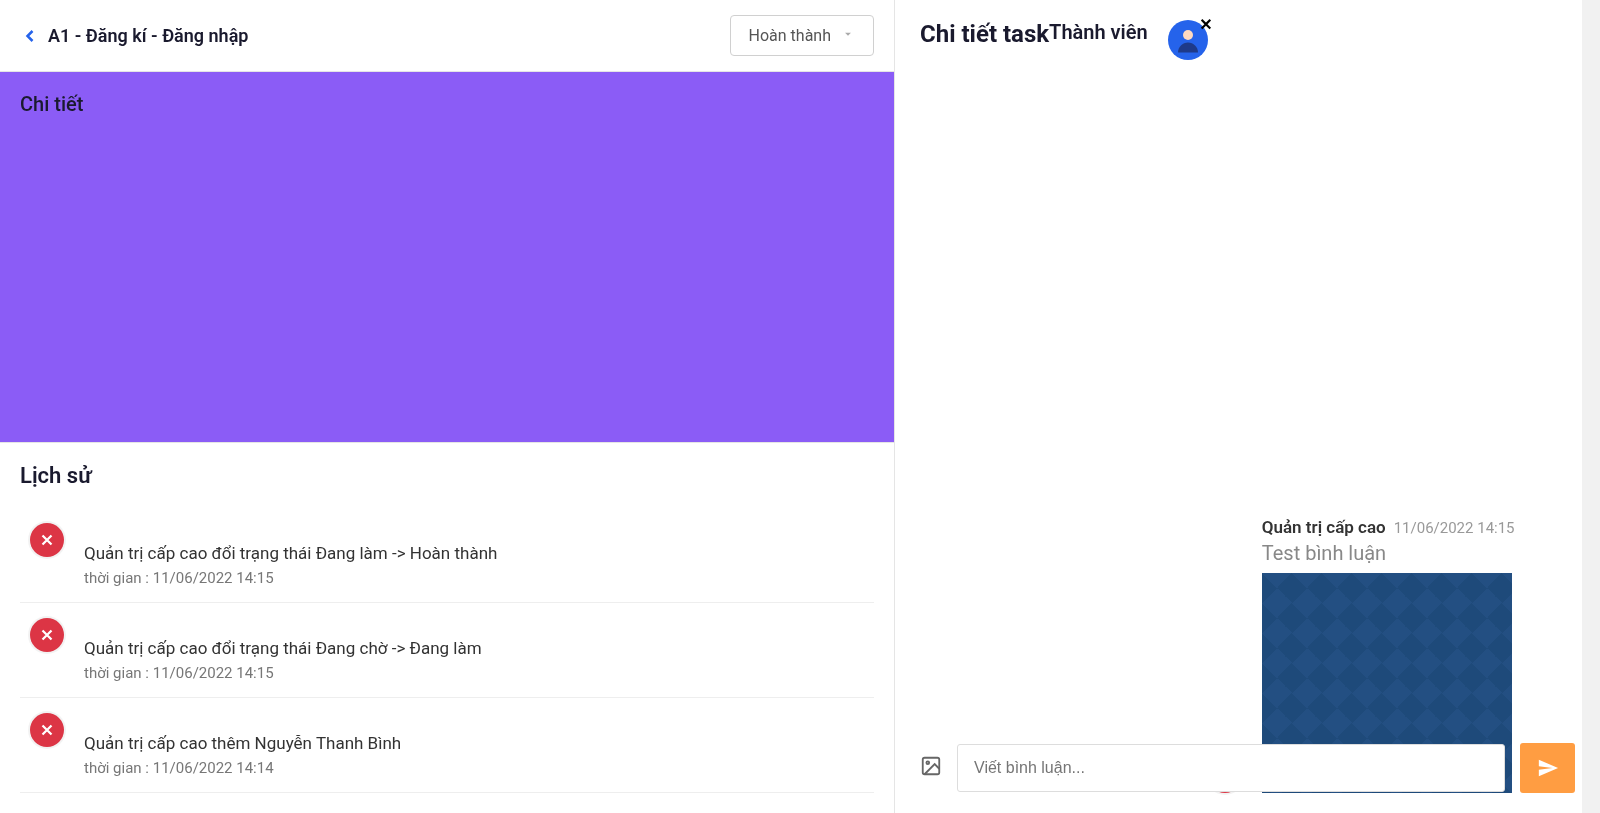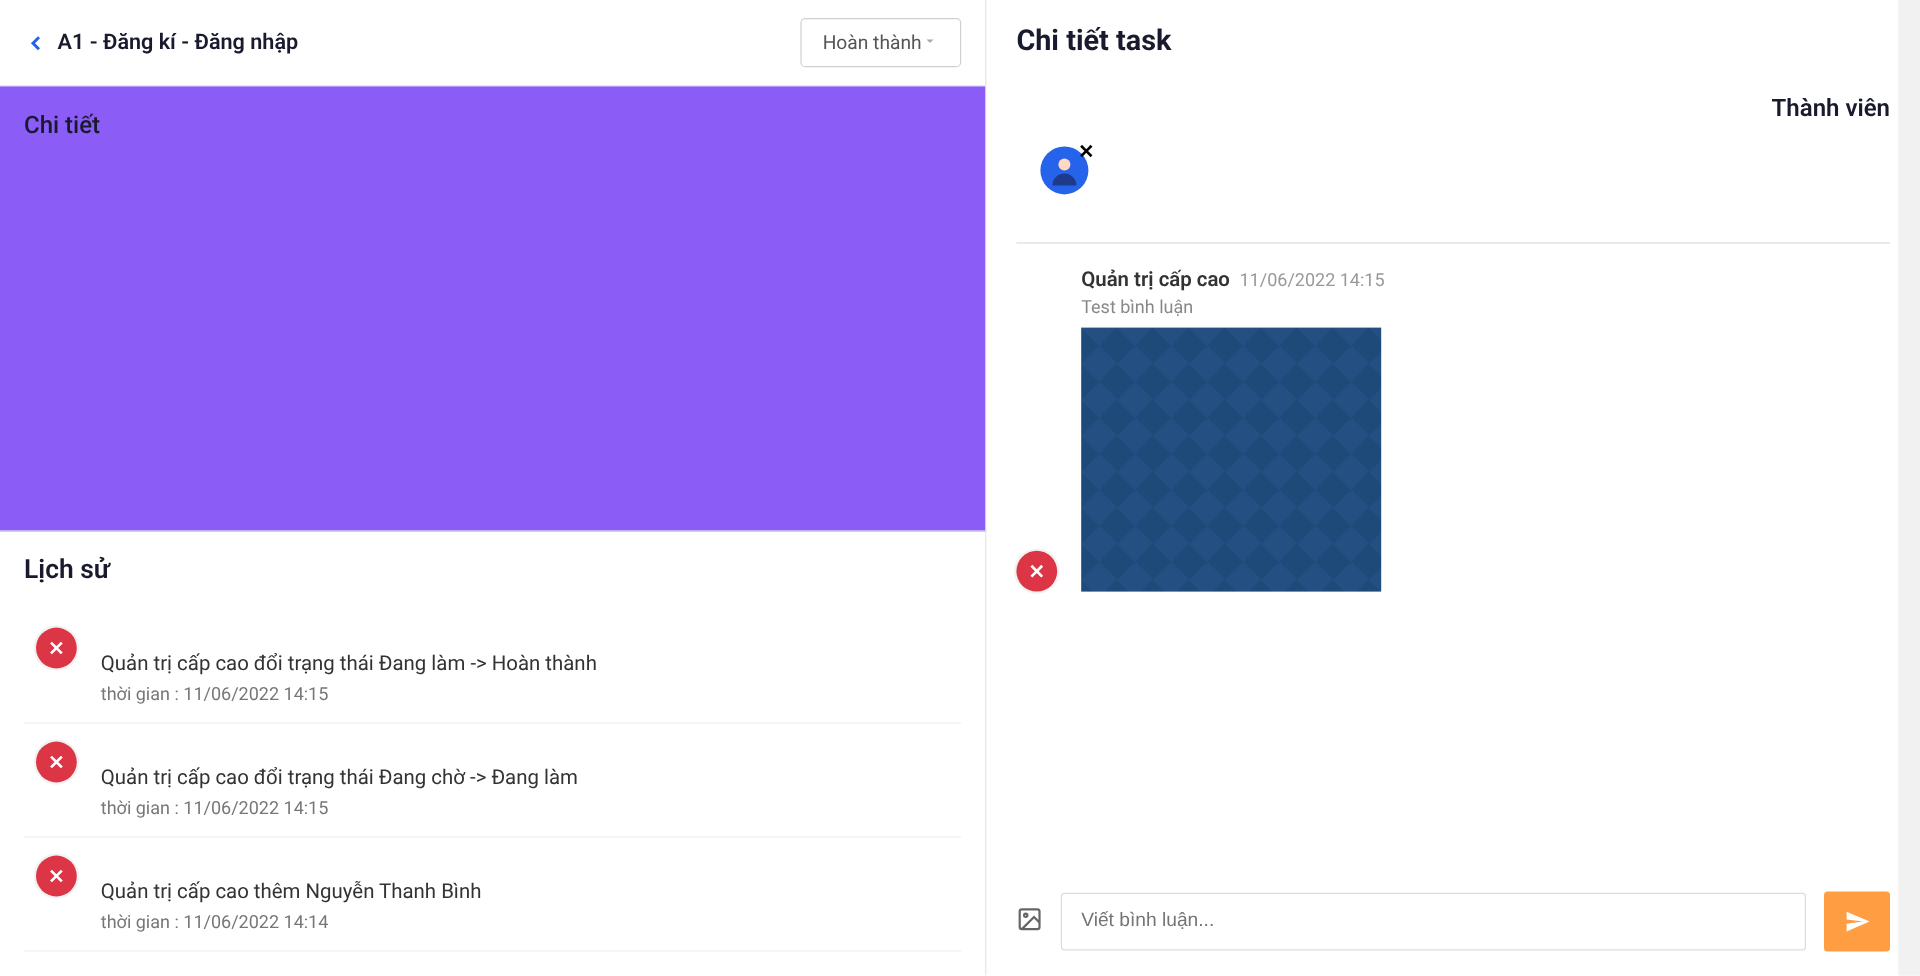--- a/index.html
+++ b/index.html
@@ -1,49 +1,49 @@
 <!DOCTYPE html>
 <html><head>
   <meta charset="utf-8">
   <style>
     * { margin: 0; padding: 0; box-sizing: border-box; }
     body { font-family: -apple-system, BlinkMacSystemFont, 'Segoe UI', Roboto, Arial, sans-serif; width: 1600px; height: 813px; display: flex; background: #fff; }
-    .left-panel { width: 822px; border-right: 1px solid #e5e5e5; display: flex; flex-direction: column; }
+    .left-panel { width: 895px; border-right: 1px solid #e5e5e5; display: flex; flex-direction: column; }
     .header { display: flex; align-items: center; justify-content: space-between; padding: 15px 20px; border-bottom: 1px solid #e5e5e5; }
     .header-left { display: flex; align-items: center; gap: 8px; }
     .back-arrow { color: #2563eb; cursor: pointer; display: flex; align-items: center; }
     .task-title { font-size: 18px; font-weight: 600; color: #1a1a2e; }
-    .status-select { display: flex; align-items: center; border: 1px solid #d0d0d0; border-radius: 4px; padding: 10px 18px; cursor: pointer; }
+    .status-select { display: flex; align-items: center; gap: 10px; border: 1px solid #d0d0d0; border-radius: 4px; padding: 10px 18px; cursor: pointer; }
     .status-label { font-size: 16px; color: #555; }
     .chevron-down { color: #aaa; }
     .detail-section { padding: 20px; flex: 1; background: #8b5cf6; border-bottom: 1px solid #e5e5e5; }
     .detail-heading { font-size: 20px; font-weight: 500; color: #1a1a2e; }
     .history-section { padding: 20px; }
     .history-heading { font-size: 22px; font-weight: 600; color: #1a1a2e; margin-bottom: 20px; }
     .history-list { }
     .history-item { display: flex; align-items: flex-start; gap: 20px; padding: 15px 10px; border-bottom: 1px solid #eee; }
     .red-circle { width: 34px; height: 34px; border-radius: 50%; background: #dc3545; display: flex; align-items: center; justify-content: center; flex-shrink: 0; box-shadow: 0 0 0 2px rgba(0,0,0,0.05); }
     .x-icon { color: white; }
     .history-text { flex: 1; margin-top: 20px; }
     .history-desc { font-size: 17px; color: #333; margin-bottom: 6px; }
     .history-time { font-size: 15px; color: #777; }
-    .right-panel { flex: 1; padding: 20px 25px; display: flex; flex-direction: column; position: relative; }
+    .right-panel { flex: 1; padding: 20px 25px; display: flex; flex-direction: row; position: relative; }
     .right-title { font-size: 24px; font-weight: 700; color: #1a1a2e; margin-bottom: 30px; }
     .member-heading { font-size: 20px; font-weight: 600; color: #1a1a2e; margin-bottom: 20px; text-align: right; }
     .member-avatar-wrap { position: relative; width: 40px; margin-left: 20px; margin-bottom: 20px; }
     .member-avatar { width: 40px; height: 40px; border-radius: 50%; background: #2563eb; display: flex; align-items: center; justify-content: center; }
     .remove-x { position: absolute; top: -5px; right: -5px; font-weight: bold; color: #000; font-size: 16px; cursor: pointer; }
     .assign-btn { background: #4caf50; color: white; border: none; padding: 12px 20px; font-size: 17px; border-radius: 5px; cursor: pointer; font-weight: 500; }
     .divider { border: none; border-top: 1px solid #ddd; margin: 20px 0; }
     .comment-item { display: flex; gap: 20px; align-items: flex-end; }
     .comment-body { flex: 1; }
     .comment-header { margin-bottom: 4px; }
     .comment-author { font-size: 17px; font-weight: 600; color: #333; }
     .comment-date { font-size: 15px; color: #999; margin-left: 4px; }
-    .comment-text { font-size: 15px; color: #888; margin-bottom: 8px; }
+    .comment-text { font-size: 20px; color: #888; margin-bottom: 8px; }
     .comment-img { width: 250px; height: 220px; background: repeating-conic-gradient(from 45deg at 50% 50%, #1e4a7a 0deg 90deg, #234f82 90deg 180deg); background-size: 30px 30px; }
     .comment-input-bar { position: absolute; bottom: 10px; left: 0; right: 0; display: flex; align-items: center; gap: 15px; padding: 10px 25px; }
     .img-icon { color: #666; cursor: pointer; }
     .comment-input { flex: 1; border: 1px solid #ddd; border-radius: 3px; padding: 14px 16px; font-size: 16px; color: #888; }
     .send-btn { width: 55px; height: 50px; background: #ff9d42; border: none; border-radius: 3px; display: flex; align-items: center; justify-content: center; cursor: pointer; }
     .scrollbar { position: absolute; right: 0; top: 0; width: 16px; height: 100%; background: #f1f1f1; }
     .scrollbar-thumb { width: 100%; height: 300px; background: #c1c1c1; border-radius: 2px; }
     .outer-scroll { position: fixed; right: 0; top: 0; width: 18px; height: 813px; background: #f1f1f1; }
   </style>
 </head>

